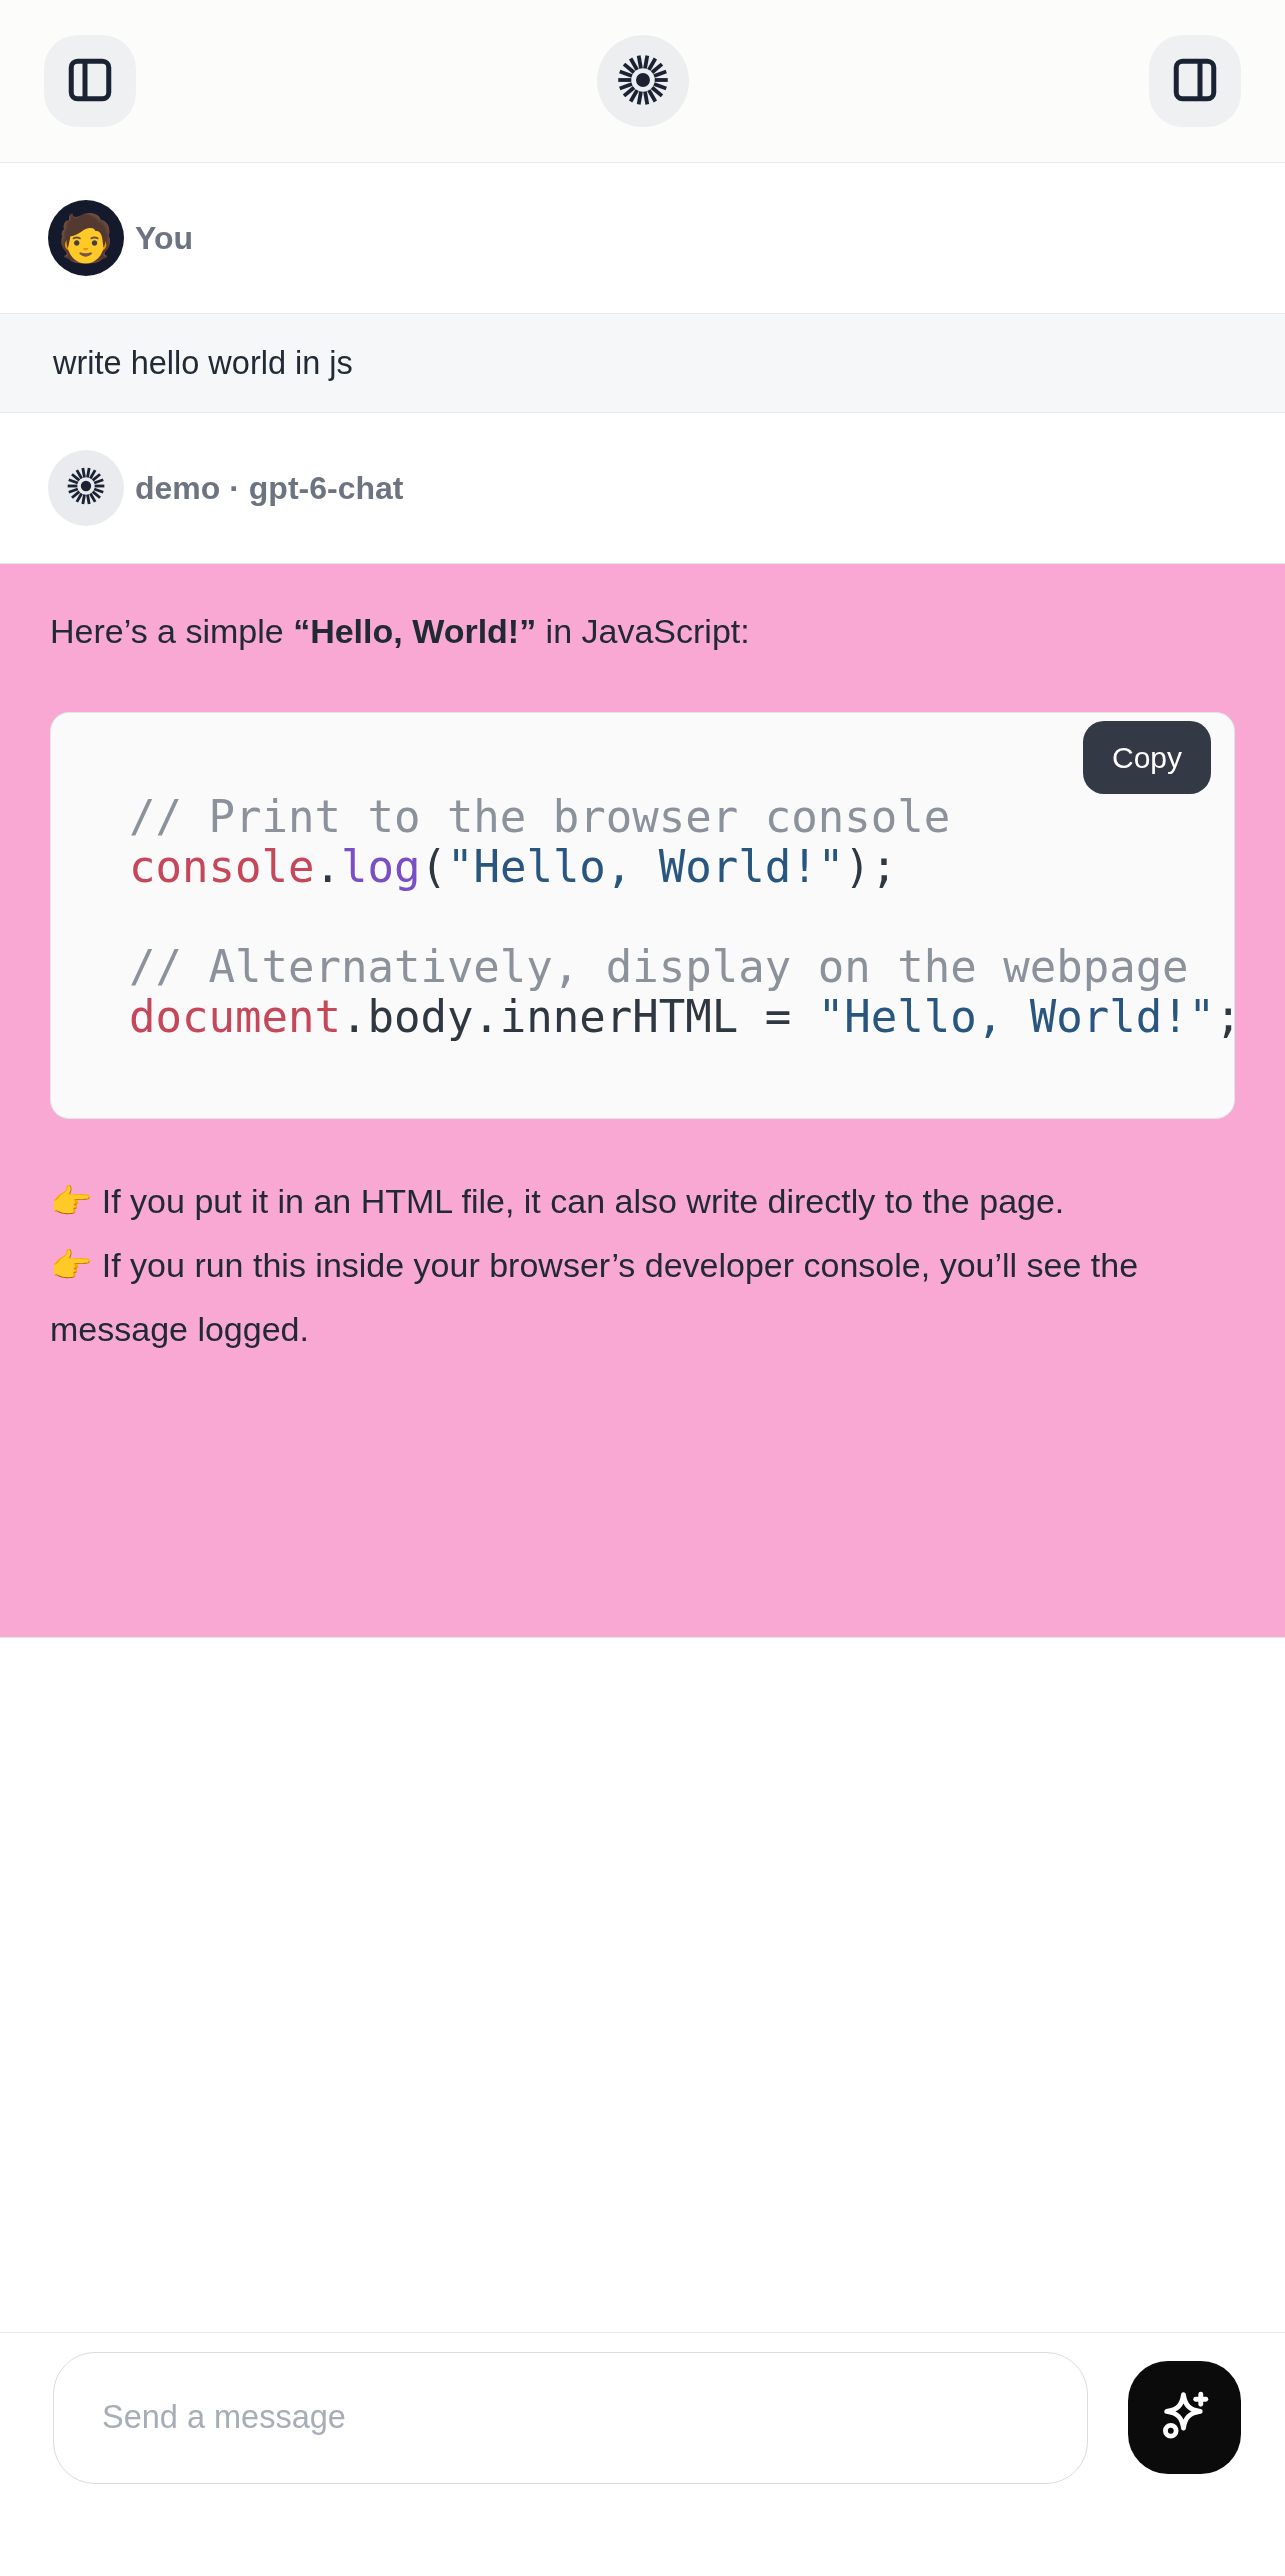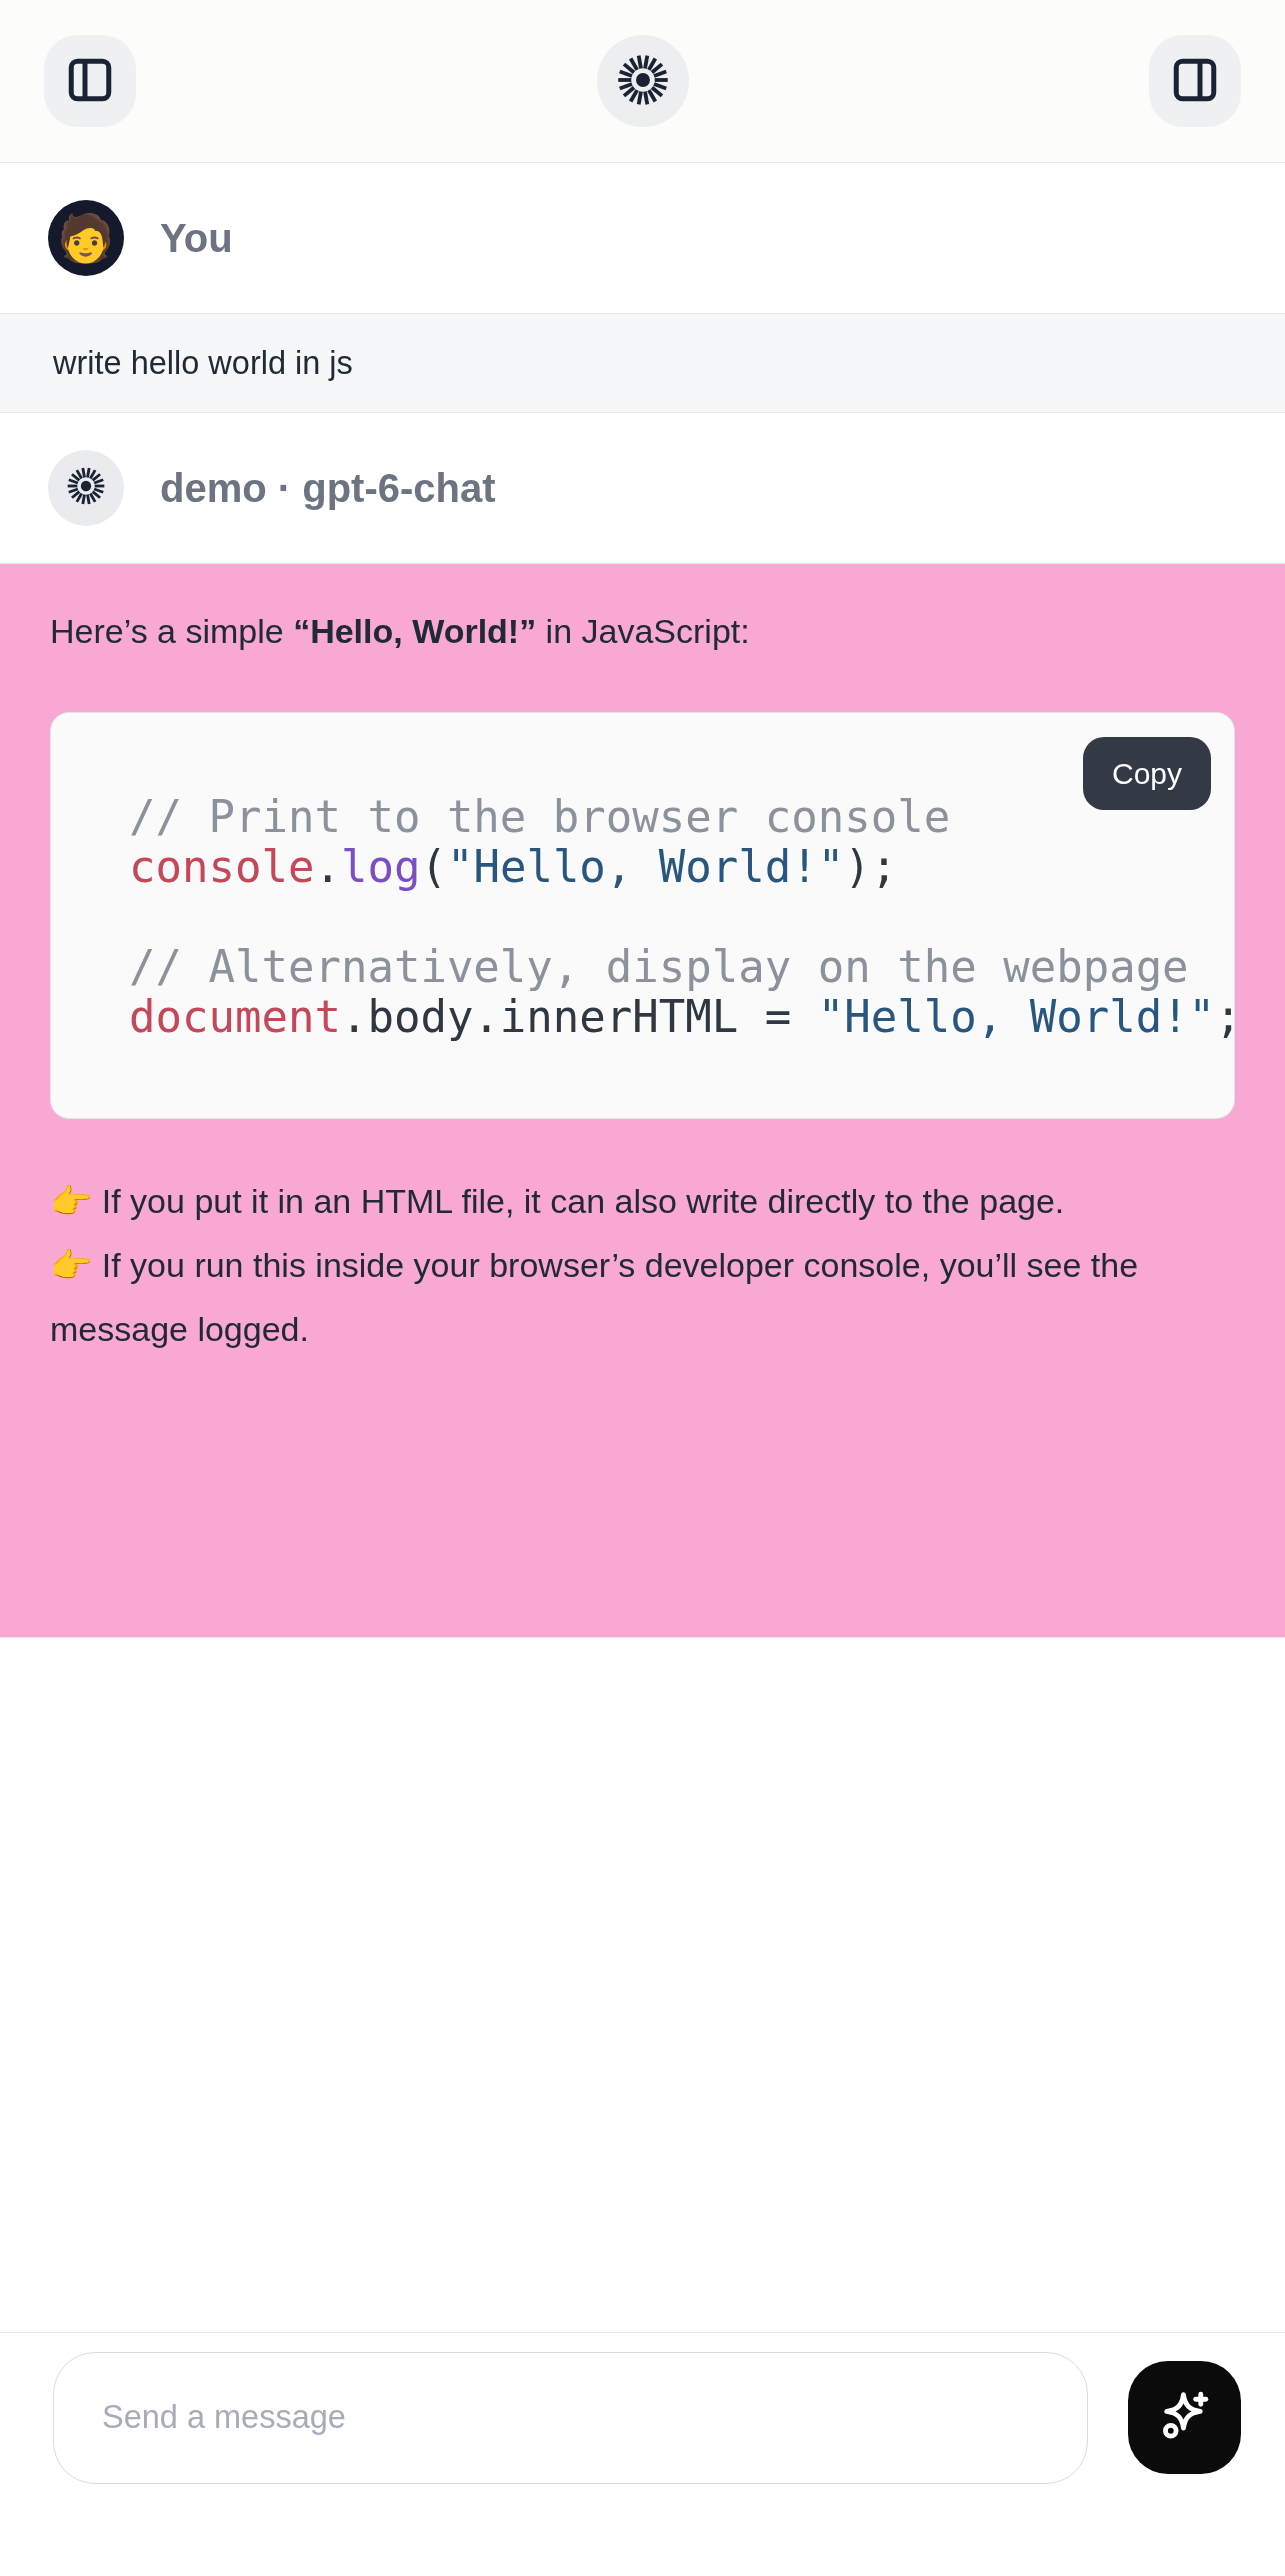--- a/index.html
+++ b/index.html
@@ -44,24 +44,24 @@
     flex: none;
   }
   .avatar {
     width: 76px; height: 76px; border-radius: 50%;
     display: flex; align-items: center; justify-content: center;
     flex: none;
   }
   .avatar.user { background: #141a2b; font-size: 46px; line-height: 1; }
   .avatar.bot  { background: #e9ebee; }
   .author {
-    margin-left: 36px;
+    margin-left: 11px;
     color: #6b7480;
     font-weight: 700;
-    font-size: 40px;
+    font-size: 32px;
   }
 
   
   .user-band {
     height: 100px;
     background: #f6f7f8;
     border-top: 1.9px solid #e7e8ea;
     border-bottom: 1.9px solid #e7e8ea;
     display: flex; align-items: center;
     padding: 12px 53px;
@@ -102,21 +102,21 @@
   }
   .code-line { height: 50px; white-space: pre; }
   .tok-comment { color: #8b929c; }
   .tok-builtin { color: #c5485a; }
   .tok-method  { color: #7a4ec4; }
   .tok-string  { color: #28567f; }
   .tok-plain   { color: #2f3740; }
 
   .copy-btn {
     position: absolute;
-    top: 24px; right: 23px;
+    top: 8px; right: 23px;
     width: 128px; height: 73px;
     background: #333a46;
     color: #ffffff;
     border: none;
     border-radius: 21px;
     font-family: "Liberation Sans", sans-serif;
     font-size: 30px;
     display: flex; align-items: center; justify-content: center;
     cursor: pointer;
   }

